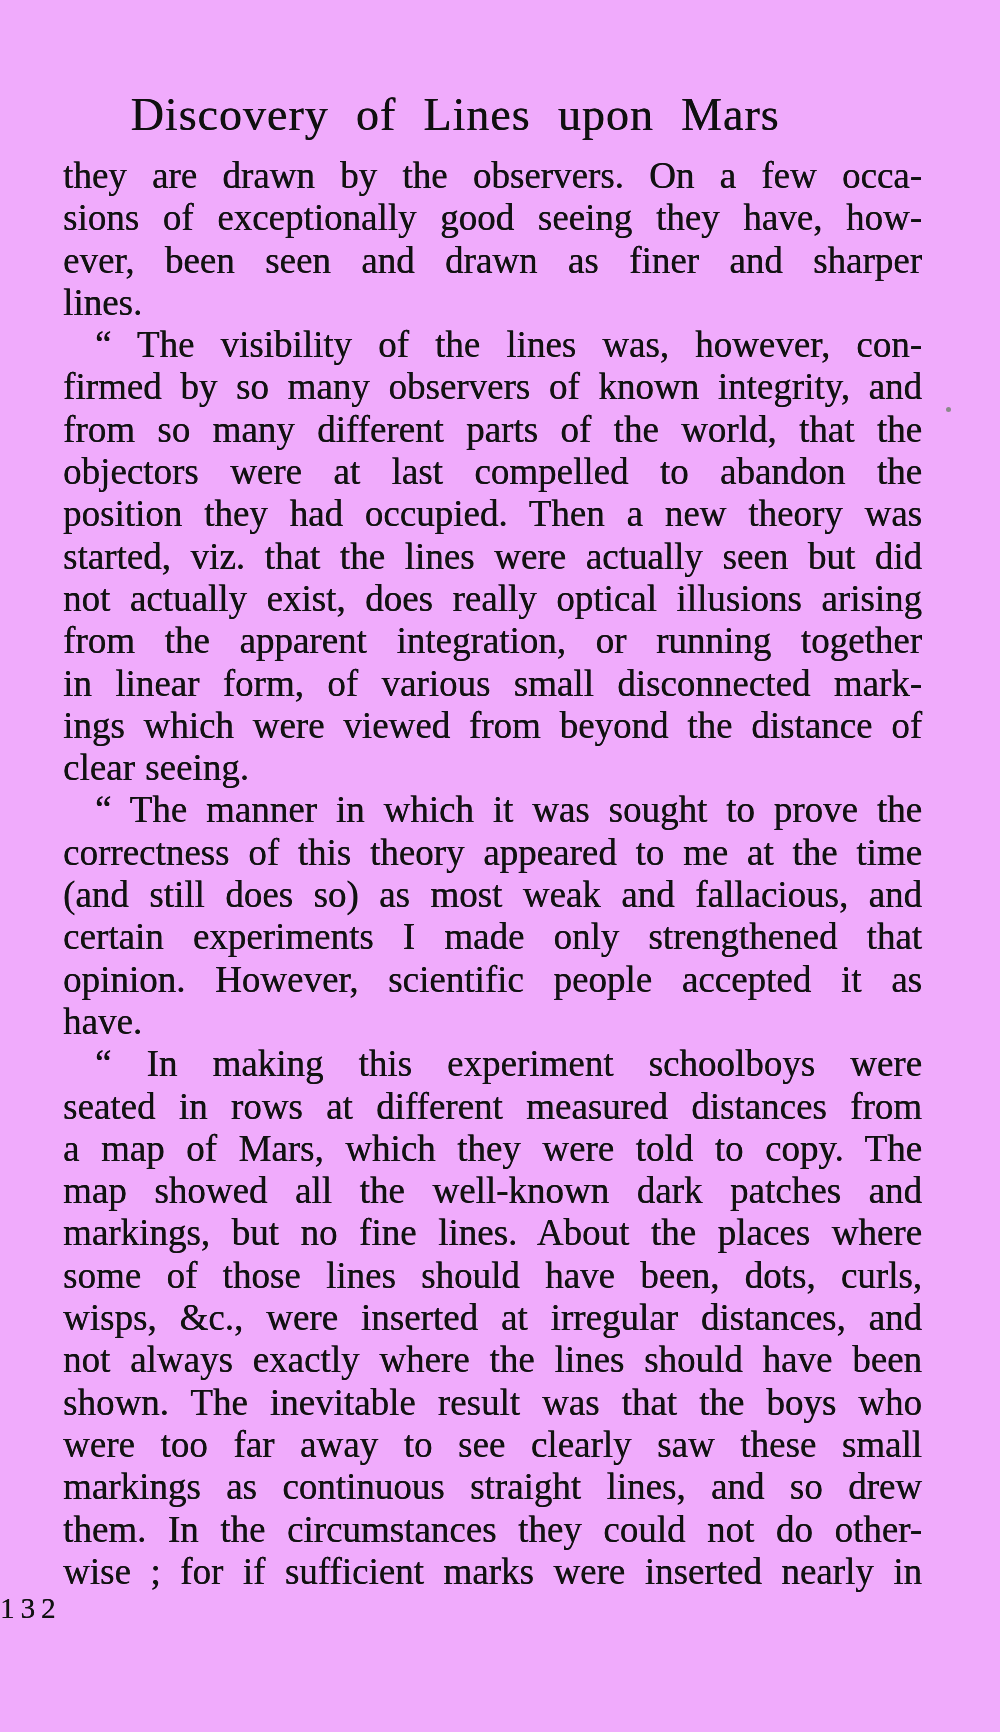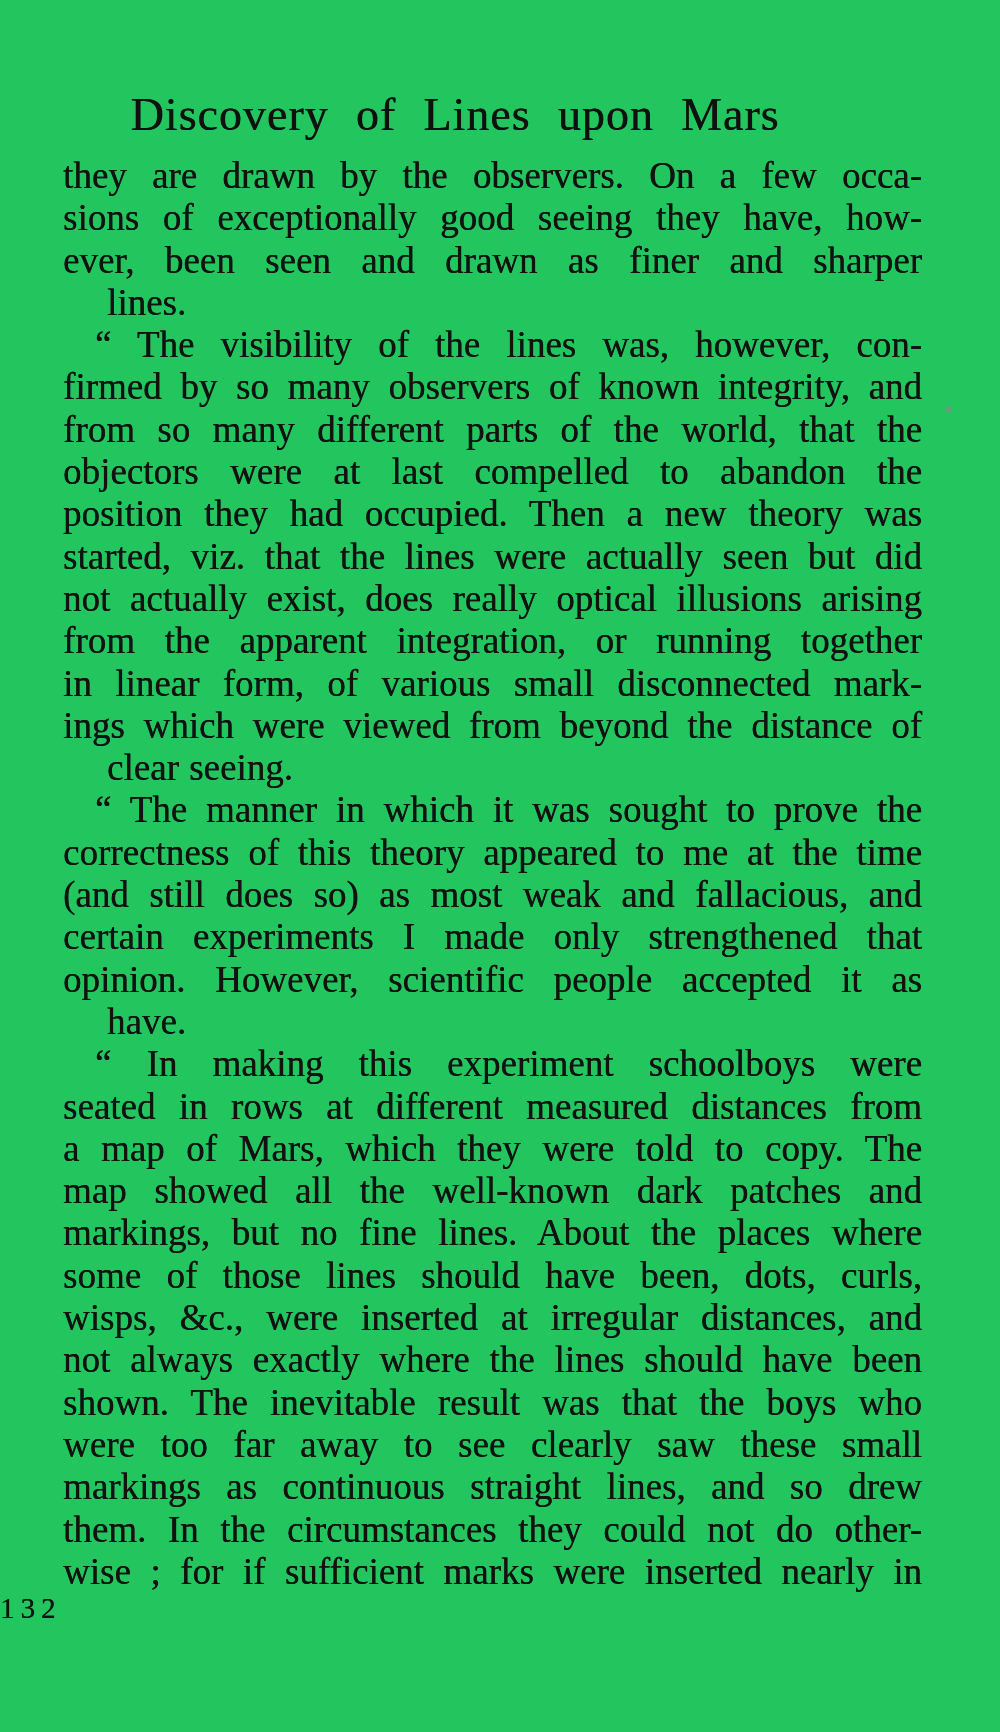--- a/index.html
+++ b/index.html
@@ -4,21 +4,21 @@
 <style>
   html, body {
     margin: 0;
     padding: 0;
     background: #ffffff;
   }
   .page {
     position: relative;
     width: 1000px;
     height: 1732px;
-    background: #22c55e;
+    background: #f0abfc;
     overflow: hidden;
     font-family: "Liberation Serif", serif;
     color: #121212;
   }
   .title {
     position: absolute;
     top: 88px;
     left: 60px;
     width: 790px;
     margin: 0;
@@ -46,21 +46,20 @@
     text-justify: inter-word;
     white-space: nowrap;
     word-spacing: 1px;
     text-shadow: 0.35px 0 0 currentColor;
   }
   .line.indent {
     padding-left: 32px;
   }
   .line.last {
     text-align-last: left;
-    margin-left: 44px;
   }
   .folio {
     position: absolute;
     top: 1592px;
     left: 0;
     width: 1000px;
     text-align: left;
     font-size: 29px;
     letter-spacing: 6px;
     text-shadow: 0.35px 0 0 currentColor;

